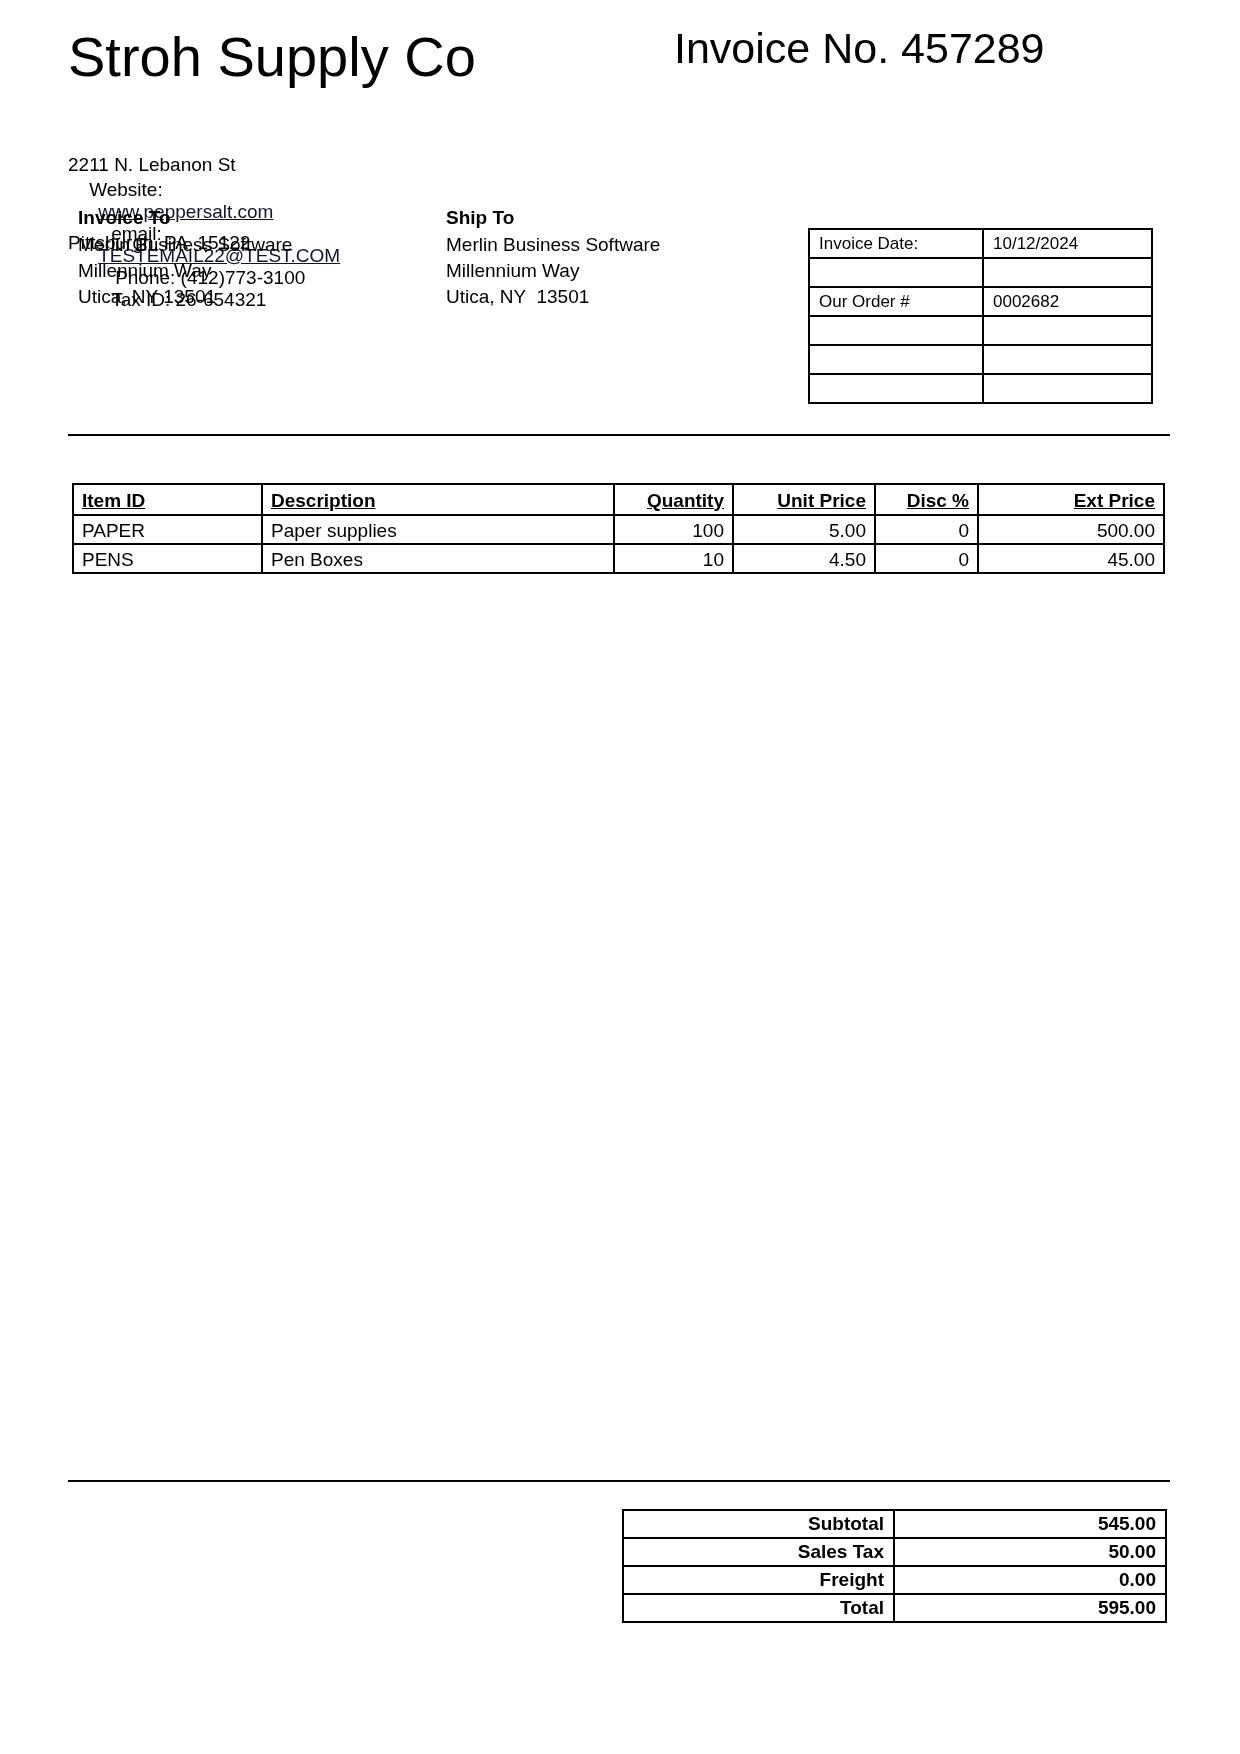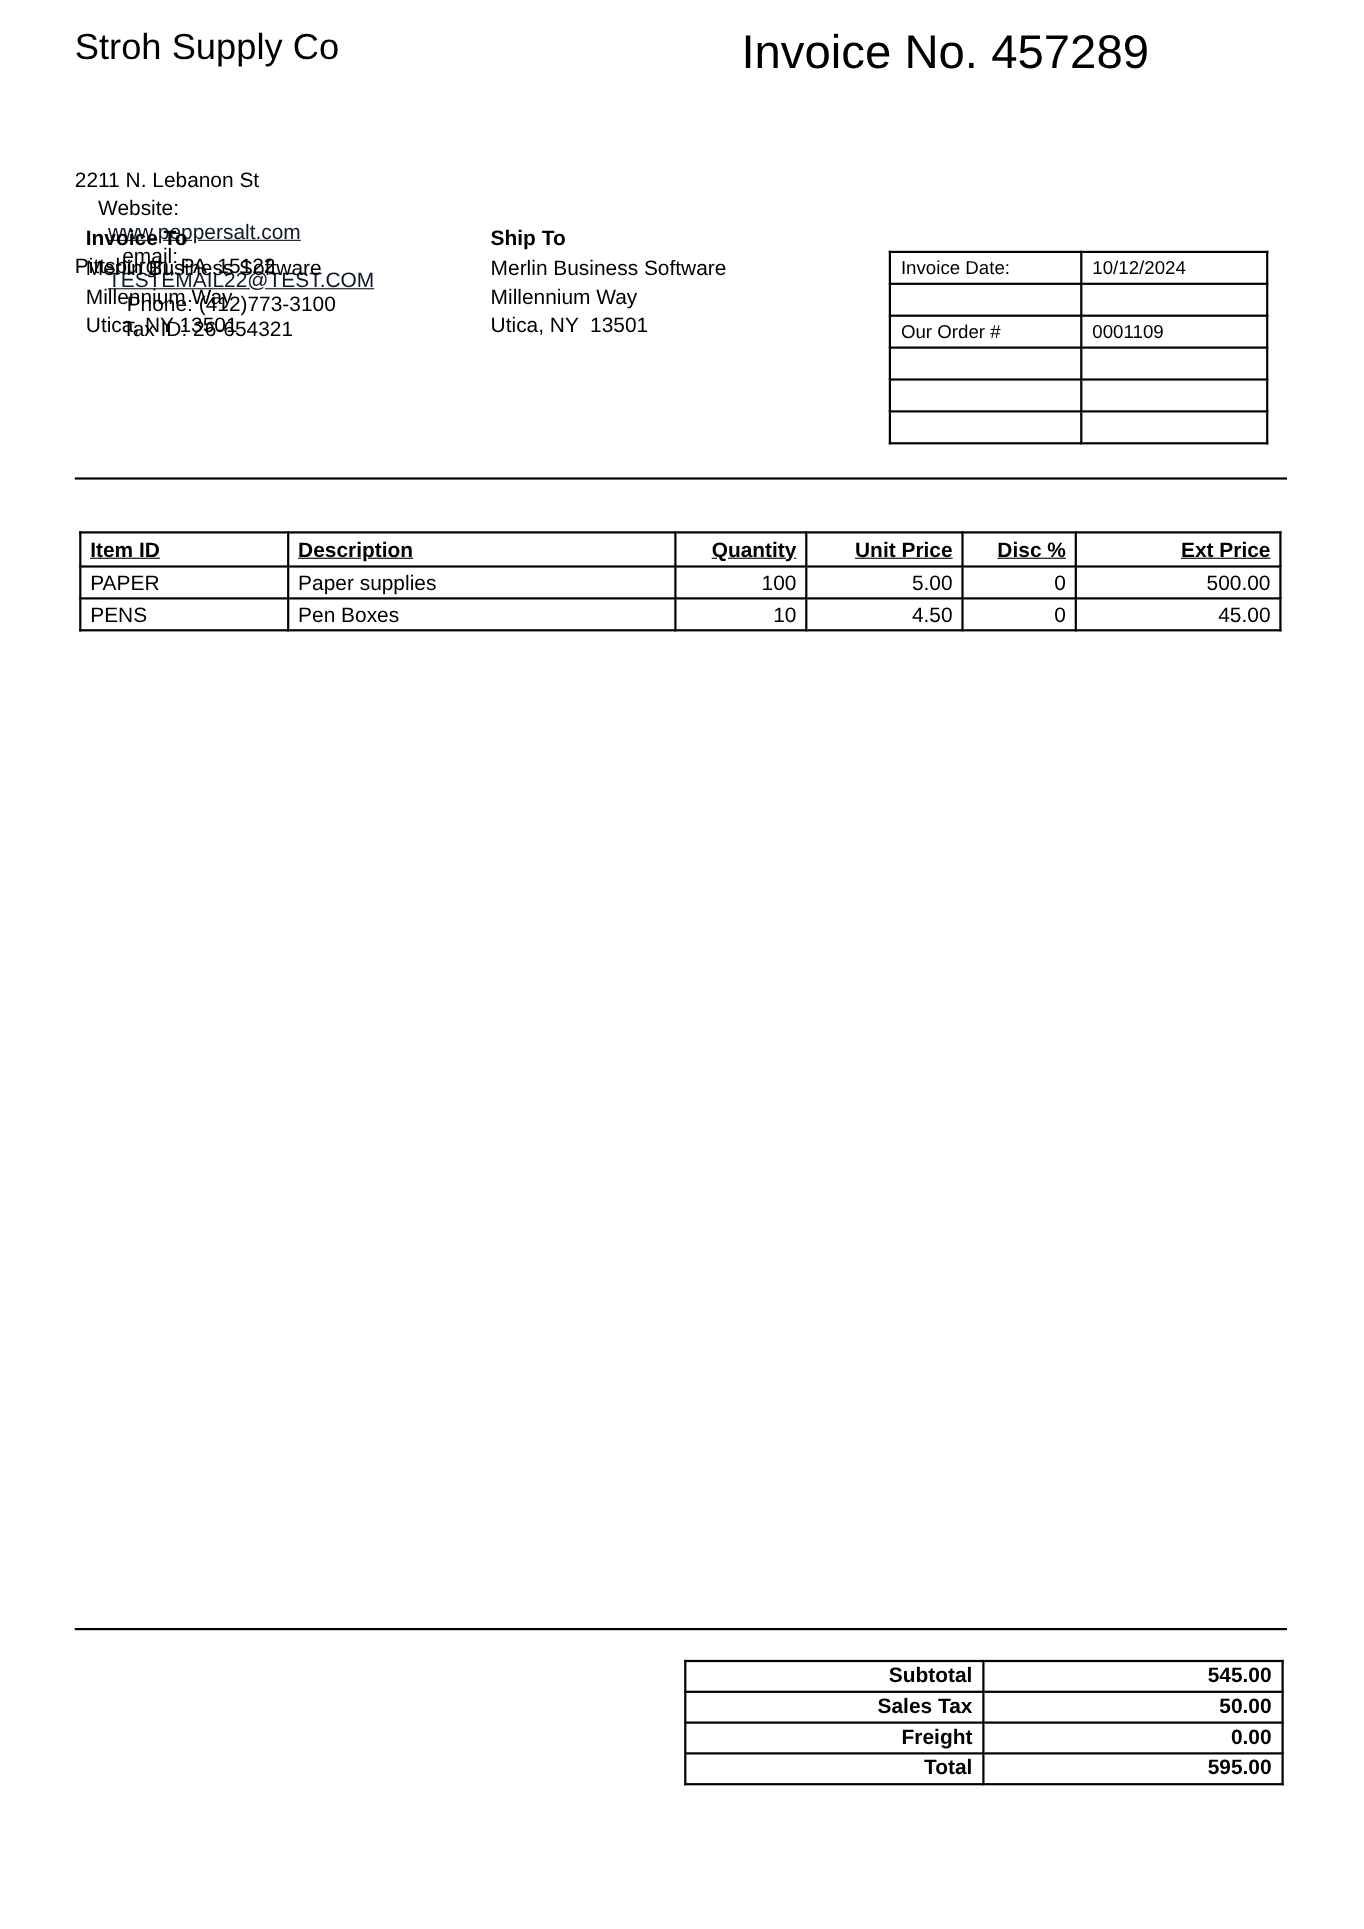--- a/index.html
+++ b/index.html
@@ -9,21 +9,21 @@
     position: relative;
     width: 1240px;
     height: 1754px;
     background: #ffffff;
     overflow: hidden;
   }
 
   
   .company-name {
     position: absolute; left: 68px; top: 24px;
-    font-size: 33px; font-weight: 300; letter-spacing: 0px;
+    font-size: 56px; font-weight: 300; letter-spacing: 0px;
     white-space: pre;
   }
   .invoice-title {
     position: absolute; left: 674px; top: 24px;
     font-size: 43px; font-weight: 300;
     white-space: pre;
   }
   .company-address {
     position: absolute; left: 68px; top: 100px;
     font-size: 19px; line-height: 26px; white-space: pre;
@@ -151,21 +151,21 @@
       <tr>
         <td>Invoice Date:</td>
         <td>10/12/2024</td>
       </tr>
       <tr>
         <td></td>
         <td></td>
       </tr>
       <tr>
         <td>Our Order #</td>
-        <td>0001109</td>
+        <td>0002682</td>
       </tr>
       <tr>
         <td></td>
         <td></td>
       </tr>
       <tr>
         <td></td>
         <td></td>
       </tr>
       <tr>

